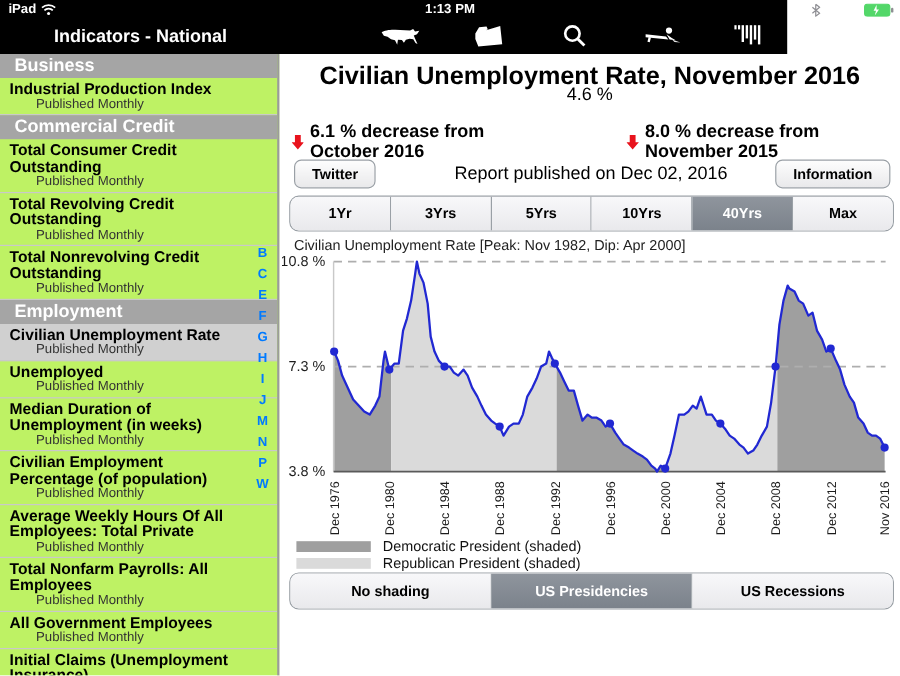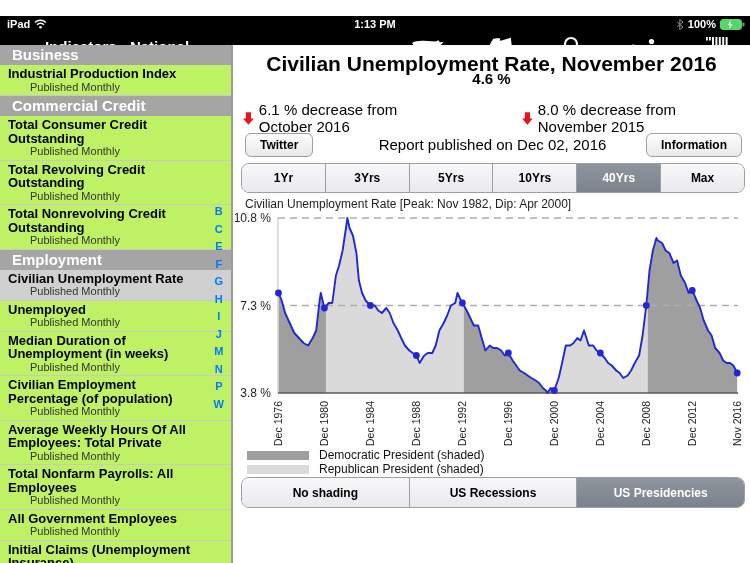--- a/index.html
+++ b/index.html
@@ -2,44 +2,44 @@
 <html><head>
 <meta charset="utf-8">
 <style>
   html,body{margin:0;padding:0;}
   body{
     width:750px;height:563px;position:relative;overflow:hidden;
     font-family:"Liberation Sans","DejaVu Sans",sans-serif;
     background:#fff;-webkit-font-smoothing:antialiased;
   }
   
-  .topbar{position:absolute;left:0;top:16px;width:750px;height:45px;background:#000;}
+  .topbar{position:absolute;left:0;top:0;width:656px;height:45px;background:#000;}
   .statusbar{position:absolute;left:0;top:0;width:750px;height:16px;color:#fff;font-size:11px;font-weight:bold;}
   .sb-left{position:absolute;left:7px;top:2px;display:flex;align-items:center;gap:4px;color:#fefefe;}
   .sb-time{position:absolute;left:0;width:100%;text-align:center;top:2px;}
   .sb-right{position:absolute;right:5px;top:2px;display:flex;align-items:center;gap:4px;}
   .nav-title{position:absolute;left:0;top:22px;width:234px;text-align:center;color:#fff;font-size:15px;font-weight:bold;}
   .nav-icons{position:absolute;right:12px;top:17px;width:330px;height:26px;display:flex;justify-content:space-between;align-items:center;}
   .nav-icon{width:40px;height:26px;display:flex;align-items:center;justify-content:center;cursor:pointer;}
   
   .sidebar{position:absolute;left:0;top:45px;width:231px;height:518px;background:#bef264;
     border-right:2px solid #9b9b9b;overflow:hidden;}
   .sec-header{background:#a5a5a5;color:#fff;font-size:15px;font-weight:bold;height:20px;line-height:20px;padding-left:12px;}
   .sb-item{padding:2px 26px 2px 8px;border-bottom:1px solid #c9c9c9;}
   .sb-item.selected{background:#d0d0d0;}
   .sb-item .t{font-size:13px;font-weight:bold;color:#000;line-height:13.5px;}
   .sb-item .s{font-size:11px;color:#333;line-height:11.5px;margin-left:22px;margin-top:1px;}
   .index-col{position:absolute;right:7px;top:160px;display:flex;flex-direction:column;gap:5.5px;align-items:center;}
   .index-col span{color:#007aff;font-size:11px;font-weight:bold;line-height:12px;cursor:pointer;}
   
   .content{position:absolute;left:233px;top:45px;width:517px;height:518px;background:#fff;}
   .report-title{position:absolute;top:7px;left:0;width:100%;text-align:center;font-size:21px;font-weight:bold;color:#000;}
-  .report-value{position:absolute;top:25px;left:0;width:100%;text-align:center;font-size:15px;font-weight:bold;color:#000;}
+  .report-value{position:absolute;top:25px;left:0;width:100%;text-align:center;font-size:15px;font-weight:normal;color:#000;}
   .change-row{position:absolute;top:56px;left:10px;right:4px;display:flex;}
-  .change-item{display:flex;align-items:center;gap:5px;font-size:15px;color:#000;}
+  .change-item{display:flex;align-items:center;gap:5px;font-size:15px;color:#000;font-weight:bold;}
   .change-item.second{margin-left:68px;}
   .pub-row{position:absolute;top:88px;left:8px;right:6px;height:26px;}
   .pill-btn{position:absolute;top:0;height:24px;border:1px solid #9aa0a6;border-radius:6px;
     background:linear-gradient(#fdfdfd,#e9e9eb);font-size:12px;font-weight:bold;color:#000;
     display:flex;align-items:center;justify-content:center;padding:0 14px;cursor:pointer;box-sizing:border-box;}
   .pub-text{position:absolute;left:0;width:100%;text-align:center;top:3px;font-size:15px;color:#000;}
   .seg{position:absolute;left:8px;right:5px;display:flex;border:1px solid #9aa0a6;border-radius:8px;overflow:hidden;background:#fff;}
   .seg .opt{flex:1;display:flex;align-items:center;justify-content:center;
     font-size:12px;font-weight:bold;color:#000;background:linear-gradient(#f8f8fa,#e9e9ec);
     border-right:1px solid #9aa0a6;cursor:pointer;}
@@ -291,17 +291,17 @@
         <div class="legend-label">Democratic President (shaded)</div>
       </div>
       <div class="legend-row">
         <div class="legend-swatch" style="background: rgb(218, 218, 218);"></div>
         <div class="legend-label">Republican President (shaded)</div>
       </div>
     </div>
 
   <div class="seg shading" id="shading-tabs">
       <div class="opt">No shading</div>
+      <div class="opt selected">US Presidencies</div>
       <div class="opt">US Recessions</div>
-      <div class="opt selected">US Presidencies</div>
     </div>
 
 </div>
 
 </body></html>

